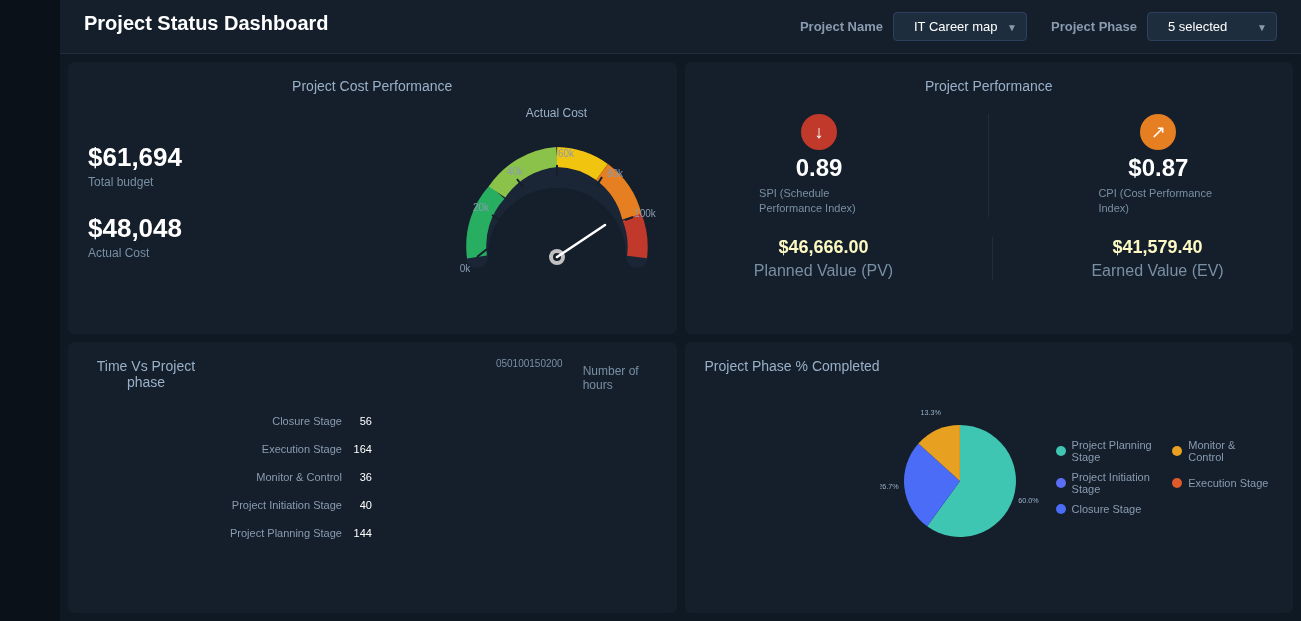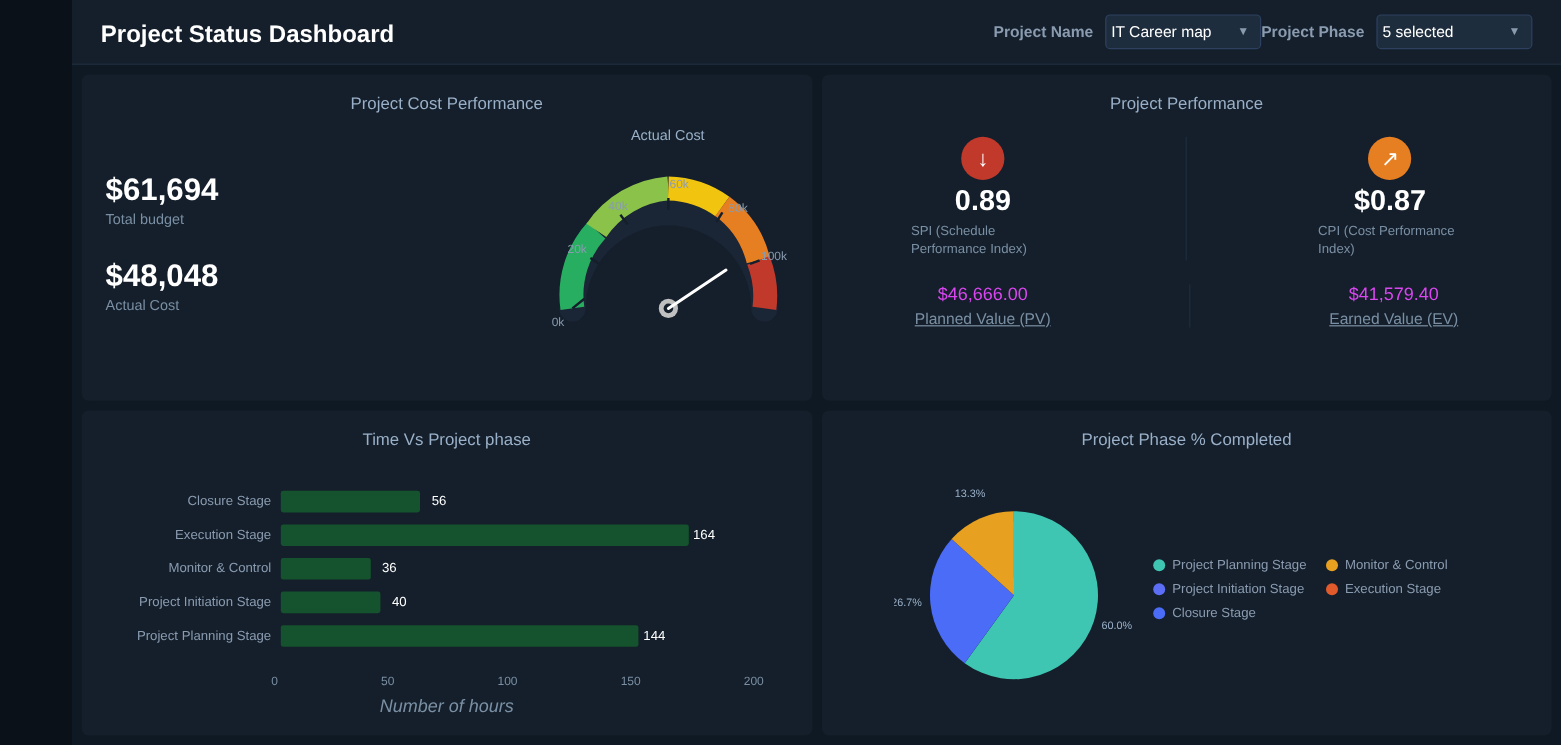--- a/index.html
+++ b/index.html
@@ -19,21 +19,22 @@
     }
     .main-area {
       flex: 1;
       display: flex;
       flex-direction: column;
     }
     .header {
       background: #141f2b;
       padding: 12px 24px;
       display: flex;
-      align-items: flex-end;
+      align-items: flex-start;
+      gap: 24px;
       border-bottom: 1px solid #1e2d3d;
     }
     .header-title {
       font-size: 20px;
       font-weight: 600;
       color: #fff;
       flex: 1;
     }
     .filter-group {
       display: flex;
@@ -42,21 +43,21 @@
     }
     .filter-label {
       font-size: 13px;
       color: #8a9bb0;
       font-weight: bold;
     }
     .filter-select {
       background: #1e2d3d;
       border: 1px solid #2e4060;
       color: #fff;
-      padding: 6px 28px 6px 4px;
+      padding: 6px 28px 6px 20px;
       border-radius: 4px;
       font-size: 13px;
       appearance: none;
       cursor: pointer;
       min-width: 130px;
       position: relative;
     }
     .select-wrapper {
       position: relative;
       display: inline-block;
@@ -171,39 +172,38 @@
     }
     .perf-secondary {
       display: flex;
       justify-content: space-around;
       margin-top: 20px;
     }
     .perf-secondary-item {
       text-align: center;
     }
     .perf-secondary-value {
-      font-size: 15px;
-      font-weight: 400;
-      color: #d946ef;
+      font-size: 18px;
+      font-weight: 700;
+      color: #fef9c3;
     }
     .perf-secondary-label {
-      font-size: 13px;
+      font-size: 16px;
       color: #7a8fa3;
       margin-top: 4px;
-      text-decoration: underline;
     }
     .divider-v {
       width: 1px;
       background: #1e2d3d;
     }
 
     
     .bar-card {
       display: flex;
-      flex-direction: column;
+      flex-direction: row;
     }
     .bar-chart-area {
       flex: 1;
       display: flex;
       flex-direction: column;
       justify-content: center;
       padding: 0 8px;
     }
     .bar-row {
       display: flex;
@@ -243,31 +243,30 @@
       display: flex;
       justify-content: space-between;
       margin-left: 138px;
       padding-right: 20px;
     }
     .x-axis-label {
       font-size: 10px;
       color: #7a8fa3;
     }
     .x-axis-title {
-      text-align: center;
-      font-size: 15px;
+      text-align: left;
+      font-size: 12px;
       color: #7a8fa3;
       margin-top: 6px;
-      font-style: italic;
     }
 
     
     .pie-card {
       display: flex;
-      flex-direction: column;
+      flex-direction: row;
     }
     .pie-area {
       display: flex;
       align-items: center;
       justify-content: center;
       flex: 1;
       gap: 16px;
     }
     .pie-legend {
       display: grid;

